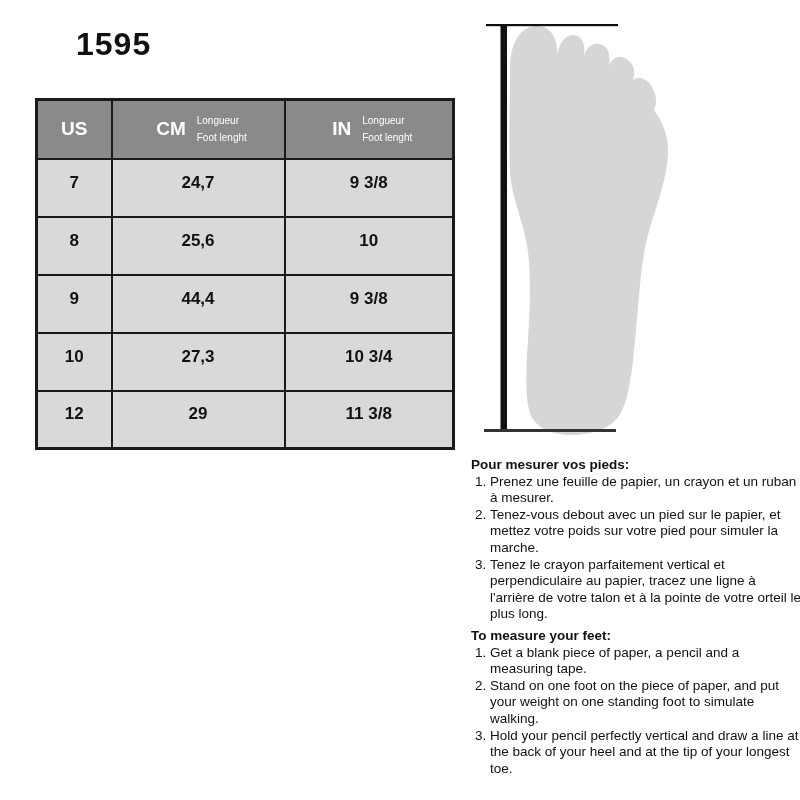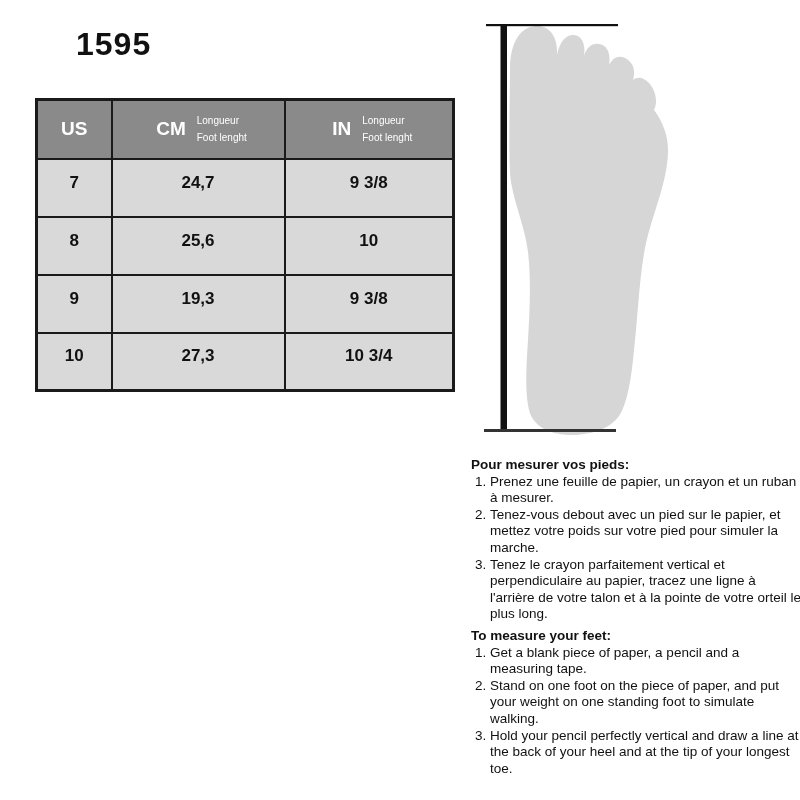--- a/index.html
+++ b/index.html
@@ -89,27 +89,32 @@
       <td>24,7</td>
       <td>9 3/8</td>
     </tr>
     <tr>
       <td class="us-col">8</td>
       <td>25,6</td>
       <td>10</td>
     </tr>
     <tr>
       <td class="us-col">9</td>
-      <td>19,3</td>
+      <td>44,4</td>
       <td>9 3/8</td>
     </tr>
     <tr>
       <td class="us-col">10</td>
       <td>27,3</td>
       <td>10 3/4</td>
+    </tr>
+    <tr>
+      <td class="us-col">12</td>
+      <td>29</td>
+      <td>11 3/8</td>
     </tr>
   </tbody>
 </table>
 
 <div class="foot-wrap">
   <svg width="330" height="440" viewBox="0 0 330 440" xmlns="http://www.w3.org/2000/svg">
     <path fill="var(--foot-fill)" d="
       M 40 60
       C 40 30 52 16 67 16
       C 80 16 88 27 87 45

